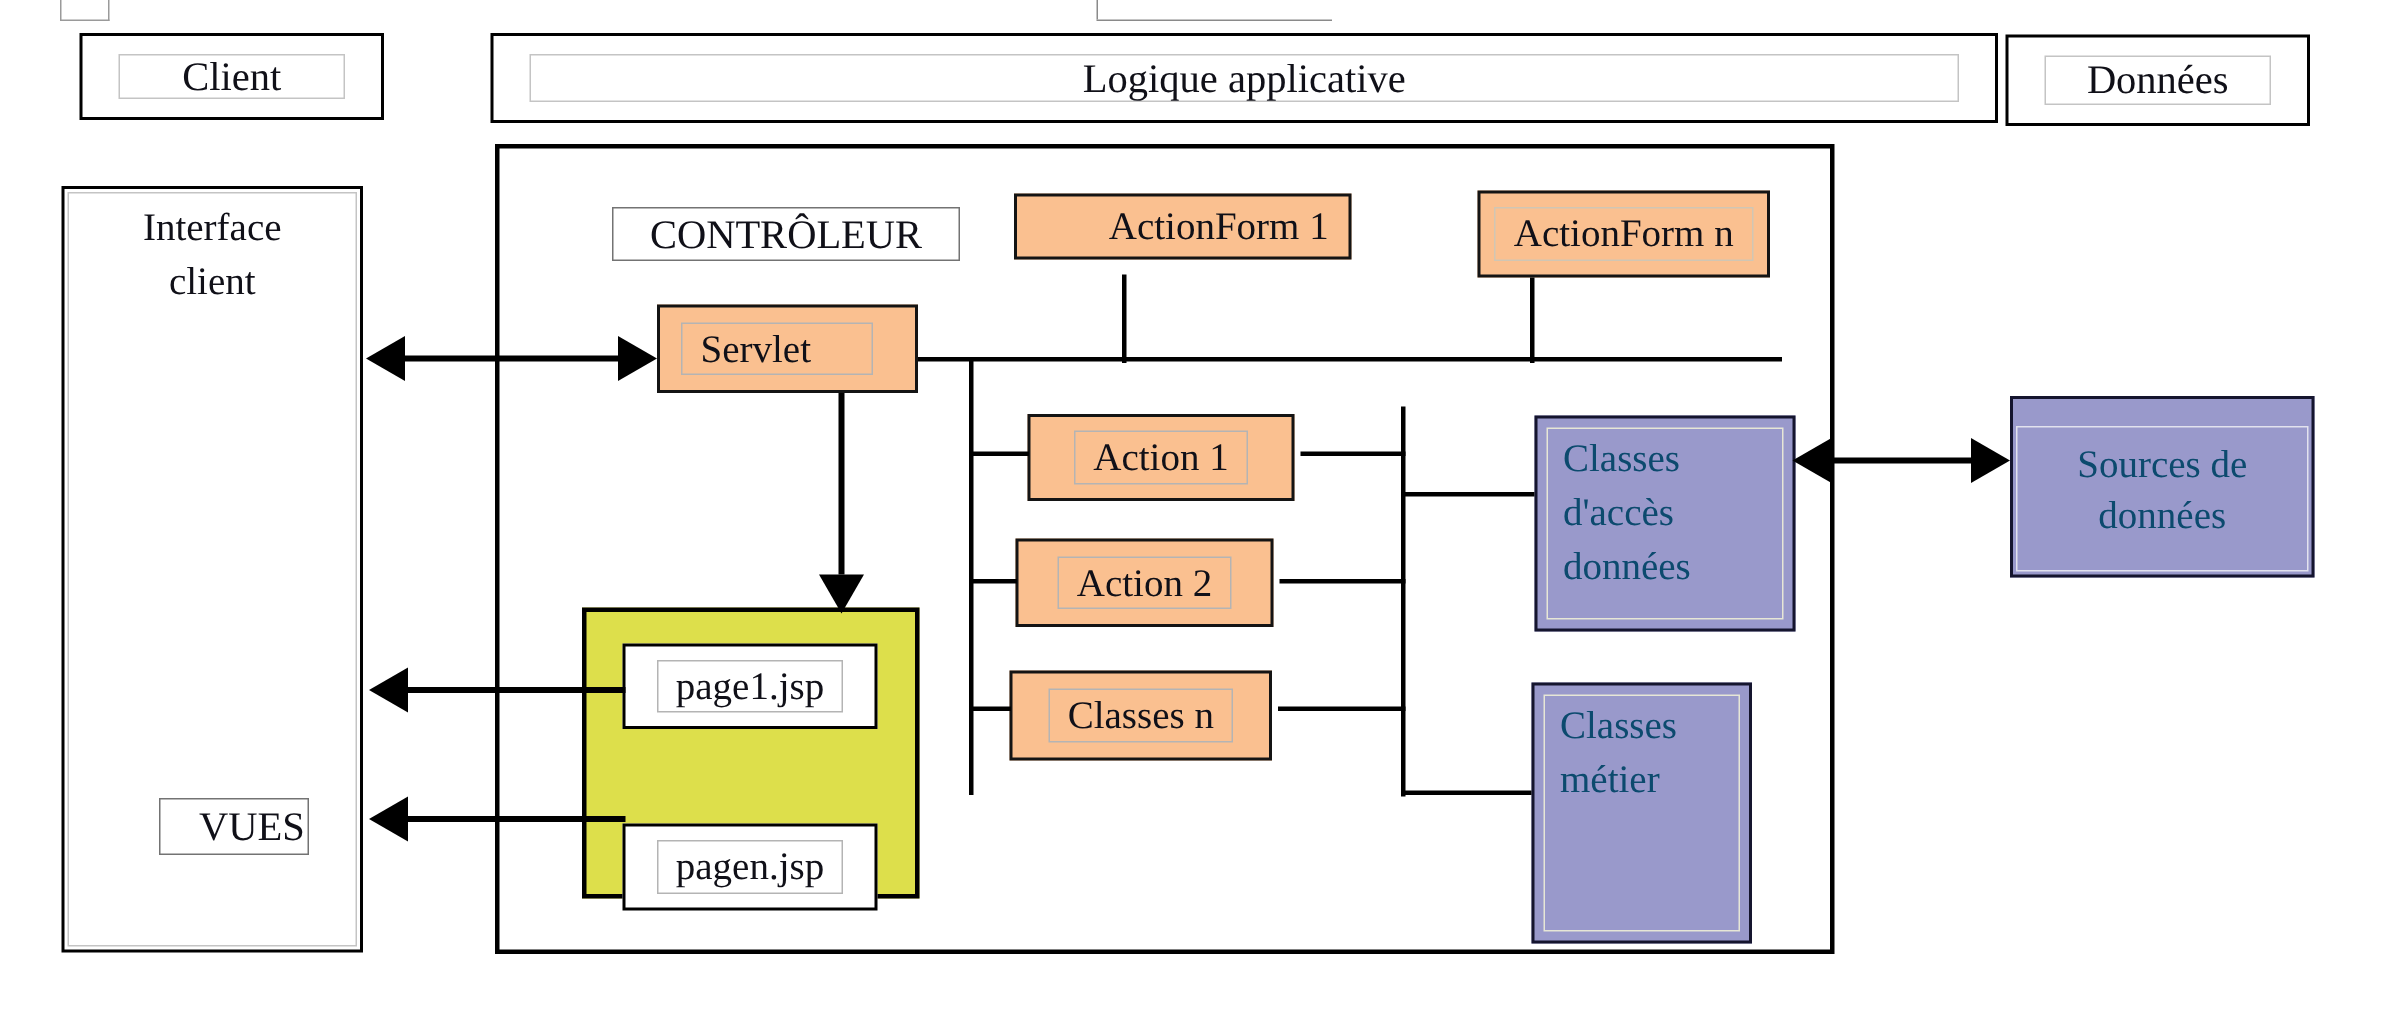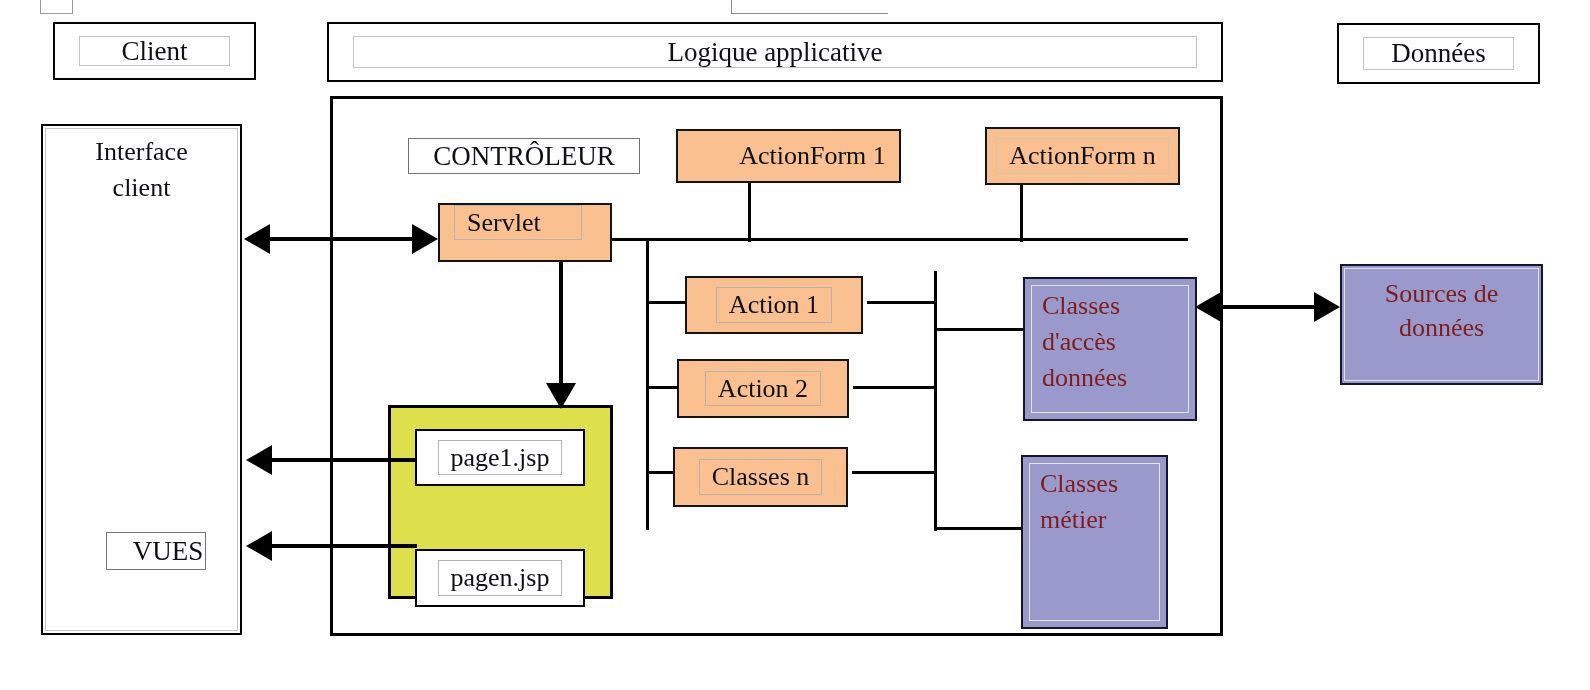--- a/index.html
+++ b/index.html
@@ -3,34 +3,34 @@
 <meta charset="utf-8">
 <style>
   html,body{margin:0;padding:0;background:#fff;}
   *{box-sizing:border-box;}
   .canvas{position:relative;width:1590px;height:690px;background:#fff;overflow:hidden;
           font-family:"Liberation Serif","DejaVu Serif",serif;color:#101018;}
   .box{position:absolute;z-index:2;}
   .blk{border:2px solid #000;background:#fff;}
   .thick{border:3px solid #000;}
   .orange{background:var(--orange,#FAC090);border:2px solid #141414;}
-  .purple{background:var(--purple,#9999CB);border:2px solid #15152e;color:#7f1d1d;}
+  .purple{background:var(--purple,#9999CB);border:2px solid #15152e;color:#0c4a6e;}
   .yellow{background:var(--yellow,#DDDF4B);border:3px solid #000;}
   .center{display:flex;align-items:center;justify-content:center;}
   .hdr-inner{flex:1;align-self:stretch;margin:12px 24px;border:1px solid #c4c4c4;
              display:flex;align-items:center;justify-content:center;}
   .lbl26{font-size:26px;}
   .lbl27{font-size:27px;}
   .inner-span{display:inline-block;border:1px solid #b4b4b4;padding:1px 12px;line-height:1.2;}
   .gray-border{border:1px solid #737373;}
   .purple-inner{position:absolute;inset:6px;border:1px solid #e6e6d6;padding:2px 4px 0 10px;
                 font-size:26px;line-height:36px;}
   .purple-inner-center{position:absolute;inset:2px;border:1px solid #e2e2ee;
                 display:flex;align-items:center;justify-content:center;text-align:center;
-                font-size:26px;line-height:34px;}
+                font-size:26px;line-height:34px;margin-top:16px;}
   
   .hl{position:absolute;background:#000;height:3px;z-index:5;}
   .vl{position:absolute;background:#000;width:3px;z-index:5;}
   .shaft-h{position:absolute;background:#000;height:4px;z-index:5;}
   .shaft-v{position:absolute;background:#000;width:4px;z-index:5;}
   .ah{position:absolute;width:0;height:0;border-style:solid;border-color:transparent;z-index:6;}
   .ah-left{border-width:15px 26px 15px 0;border-right-color:#000;}
   .ah-right{border-width:15px 0 15px 26px;border-left-color:#000;}
   .ah-down{border-width:26px 15px 0 15px;border-top-color:#000;}
   .frag{position:absolute;z-index:1;}
@@ -40,45 +40,45 @@
 
 <div class="canvas">
 
   <div class="frag" style="left:40px;top:0;width:33px;height:14px;border:1px solid #9a9a9a;border-top:none;"></div>
   <div class="frag" style="left:731px;top:0;width:1px;height:13px;background:#8a8a8a;"></div>
   <div class="frag" style="left:731px;top:13px;width:157px;height:1px;background:#8a8a8a;"></div>
 
   <div class="box blk center" style="left:37px;top:22px;width:203px;height:58px;margin-left:16px;">
     <div class="hdr-inner lbl27">Client</div>
   </div>
-  <div class="box blk center" style="left:327px;top:22px;width:896px;height:60px;">
+  <div class="box blk center" style="left:327px;top:22px;width:1005px;height:60px;">
     <div class="hdr-inner lbl27">Logique applicative</div>
   </div>
   <div class="box blk" style="left:41px;top:124px;width:201px;height:511px;">
     <div style="position:absolute;inset:2px;border:1px solid #c4c4c4;"></div>
     <div class="lbl26" style="position:absolute;top:8px;left:50%;transform:translateX(-50%);width:150px;text-align:center;line-height:36px;">Interface client</div>
   </div>
 
   <div class="box blk center" style="left:1337px;top:23px;width:203px;height:61px;">
     <div class="hdr-inner lbl27">Données</div>
   </div>
   <div class="box center lbl27 gray-border" style="left:106px;top:532px;width:100px;height:38px;background:#fff;z-index:3;padding-left:24px;">VUES</div>
 
   <div class="box thick" style="left:330px;top:96px;width:893px;height:540px;background:#fff;z-index:1;"></div>
 
   <div class="box center lbl27 gray-border" style="left:408px;top:138px;width:232px;height:36px;background:#fff;">CONTRÔLEUR</div>
 
-  <div class="box orange center lbl26" style="left:676px;top:129px;width:225px;height:54px;padding-left:48px;">
+  <div class="box orange center lbl26" style="left:676px;top:129px;width:225px;height:44px;padding-left:48px;">
     <span>ActionForm 1</span>
   </div>
   <div class="box orange center lbl26" style="left:985px;top:127px;width:195px;height:58px;">
     <span class="inner-span" style="border-color:#d0c6b4;">ActionForm n</span>
   </div>
 
-  <div class="box orange lbl26" style="left:438px;top:203px;width:174px;height:59px;display:flex;align-items:flex-start;padding-left:14px;">
+  <div class="box orange lbl26" style="left:438px;top:203px;width:174px;height:59px;display:flex;align-items:center;padding-left:14px;">
     <span class="inner-span" style="min-width:128px;">Servlet</span>
   </div>
 
   <div class="box orange center lbl26" style="left:685px;top:276px;width:178px;height:58px;">
     <span class="inner-span">Action 1</span>
   </div>
   <div class="box orange center lbl26" style="left:677px;top:359px;width:172px;height:59px;">
     <span class="inner-span">Action 2</span>
   </div>
   <div class="box orange center lbl26" style="left:673px;top:447px;width:175px;height:60px;">

